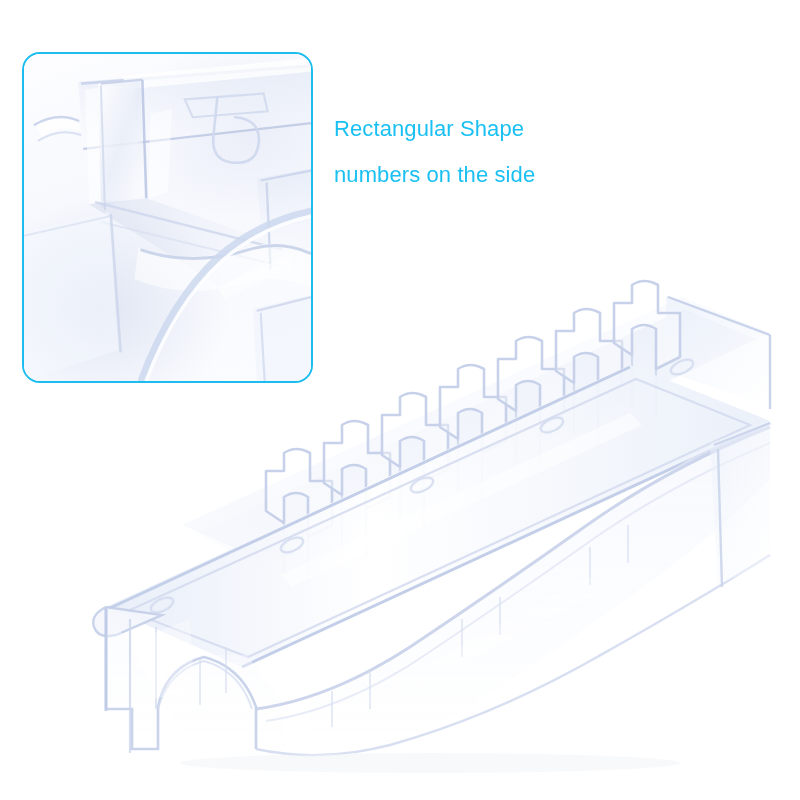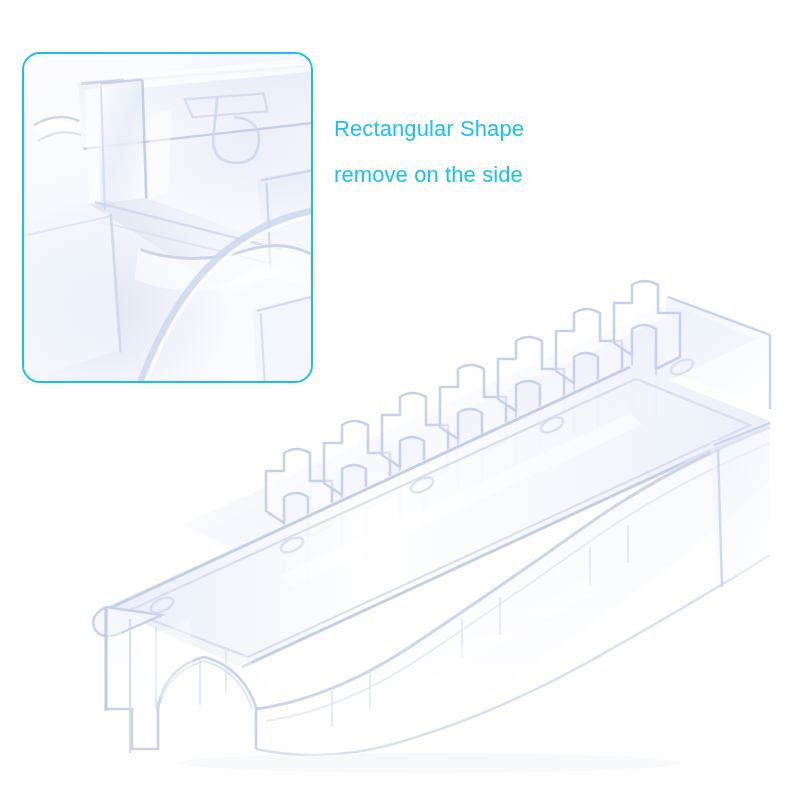--- a/index.html
+++ b/index.html
@@ -145,21 +145,21 @@
       <path d="M 236 260 L 291 246" fill="none" stroke="#c6d0e8" stroke-width="2.2" opacity="0.7"></path>
       <path d="M 240 262 L 244 331" fill="none" stroke="#cbd5ec" stroke-width="2.2" opacity="0.7"></path>
 
       <path d="M 128 60 L 150 56 L 146 140 L 126 146 Z" fill="#ffffff" opacity="0.5"></path>
       <path d="M 196 236 L 268 204 L 272 216 L 202 248 Z" fill="#ffffff" opacity="0.45"></path>
     </svg>
   </div>
 
   <div id="feature-text">
     <div class="line">Rectangular Shape</div>
-    <div class="line">remove on the side</div>
+    <div class="line">numbers on the side</div>
   </div>
 
   <div id="product">
     <svg viewBox="0 0 710 500" preserveAspectRatio="none">
       <defs>
         <linearGradient id="pTop" x1="0" y1="0" x2="1" y2="0.4">
           <stop offset="0" stop-color="#fbfcff"></stop>
           <stop offset="0.45" stop-color="#eef2fb"></stop>
           <stop offset="1" stop-color="#f9fbff"></stop>
         </linearGradient>

